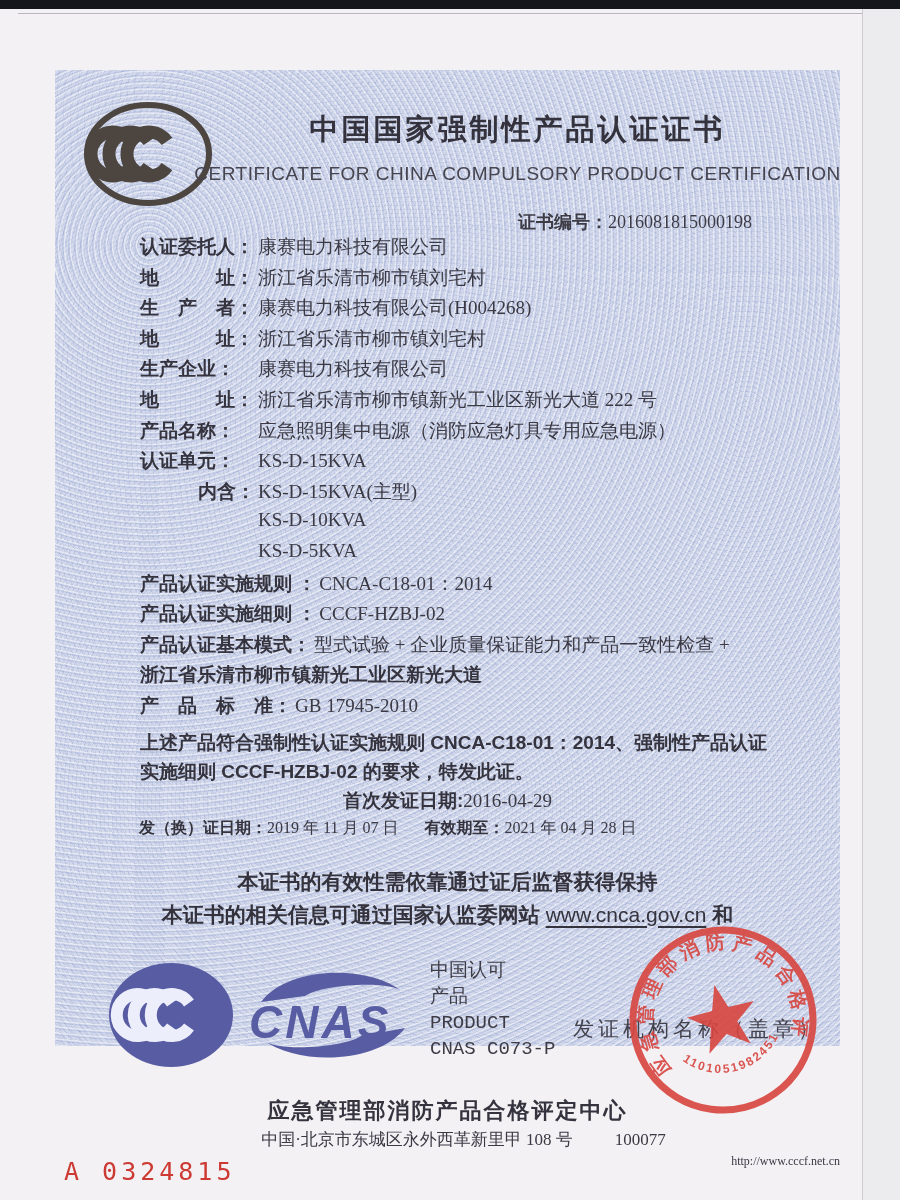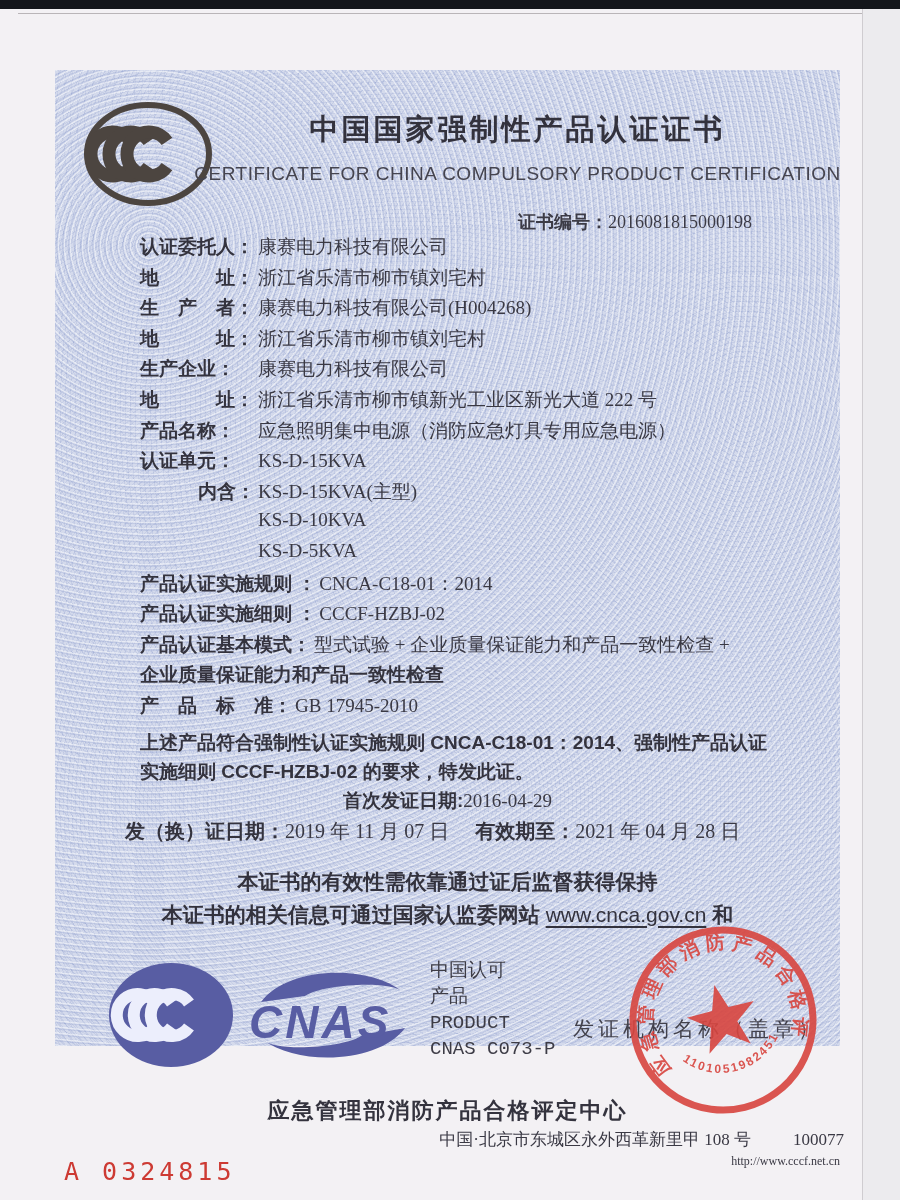--- a/index.html
+++ b/index.html
@@ -57,22 +57,22 @@
     position:absolute;left:85px;top:658px;width:660px;
     font-family:Liberation Sans, sans-serif;font-weight:700;
     font-size:19px;line-height:29px;color:#34333e;
   }
   .first-issue{
     position:absolute;left:0;top:718px;width:785px;text-align:center;
     font-size:19px;color:#3a3944;
   }
   .first-issue .lbl{font-family:"Liberation Sans", sans-serif;font-weight:700;color:#34333e;}
   .issue-line{
-    position:absolute;left:70px;top:748px;width:680px;
-    font-size:20px;color:#3a3944;white-space:nowrap;
+    position:absolute;left:84px;top:748px;width:680px;
+    font-size:16px;color:#3a3944;white-space:nowrap;
   }
   .issue-line .lbl{font-family:"Liberation Sans", sans-serif;font-weight:700;color:#34333e;}
   .issue-line .gap{display:inline-block;width:26px;}
   
   .notices{
     position:absolute;left:0;top:796px;width:785px;text-align:center;
     font-family:"Liberation Sans", sans-serif;font-weight:600;
     font-size:21px;line-height:32.5px;color:#33323d;
   }
   .notices .url{text-decoration:underline;text-underline-offset:4px;font-weight:500;}
@@ -88,21 +88,21 @@
     font-size:21px;letter-spacing:4px;color:#42414c;white-space:nowrap;
   }
   .stamp{position:absolute;left:570px;top:852px;width:196px;height:196px;opacity:.9;}
   
   .footer-org{
     position:absolute;left:0;top:1026px;width:785px;text-align:center;
     font-family:"Liberation Sans", sans-serif;font-weight:700;
     font-size:22px;letter-spacing:2px;color:#34333e;
   }
   .footer-addr{
-    position:absolute;left:4px;top:1058px;width:785px;text-align:right;
+    position:absolute;left:16px;top:1058px;width:785px;text-align:center;
     font-size:17px;color:#3a3944;
   }
   .footer-addr .post{margin-left:42px;}
   .footer-url{
     position:absolute;left:0;top:1084px;width:785px;text-align:right;
     font-size:12px;color:#3a3944;
   }
   .serial{
     position:absolute;left:64px;top:1148px;
     font-family:"DejaVu Sans Mono", monospace;
@@ -185,21 +185,21 @@
         </div>
       <div class="frow">
           <span class="f-label">产品认证实施细则 ：</span>
           <span class="f-value">CCCF-HZBJ-02</span>
         </div>
       <div class="frow">
           <span class="f-label">产品认证基本模式：</span>
           <span class="f-value">型式试验 + 企业质量保证能力和产品一致性检查 +</span>
         </div>
       <div class="frow cont">
-          <span class="f-value cjk-sans" style="font-weight:700;color:#34333e">企业质量保证能力和产品一致性检查</span>
+          <span class="f-value cjk-sans" style="font-weight:700;color:#34333e">浙江省乐清市柳市镇新光工业区新光大道</span>
         </div>
       <div class="frow">
           <span class="f-label">产　品　标　准：</span>
           <span class="f-value">GB 17945-2010</span>
         </div>
     </div>
 
     <div class="statement">
       <div>上述产品符合强制性认证实施规则 CNCA-C18-01：2014、强制性产品认证</div>
       <div>实施细则 CCCF-HZBJ-02 的要求，特发此证。</div>

